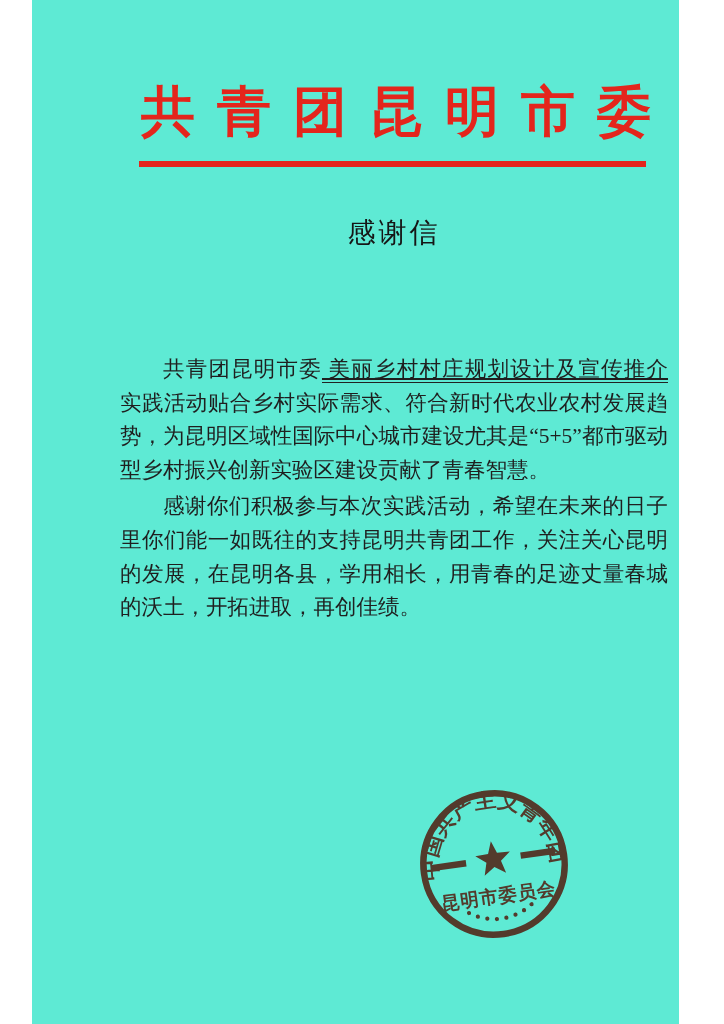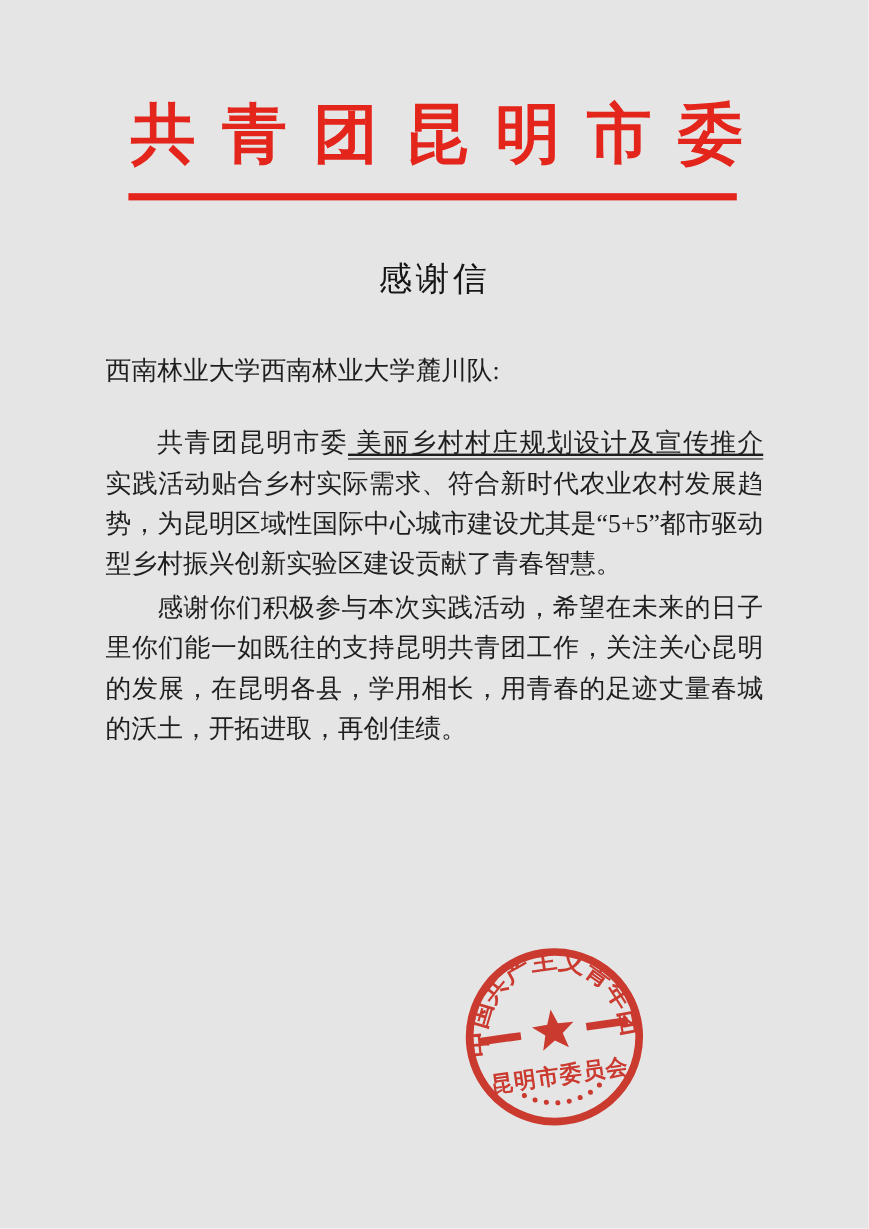--- a/index.html
+++ b/index.html
@@ -1,23 +1,24 @@
 <!DOCTYPE html>
 <html style="--red: #e4251c; --seal-red: #de2518; --text: #1f1f1f;"><head>
 <meta charset="utf-8">
 <style>
   html, body { margin: 0; padding: 0; background: #ffffff; }
   .page {
     position: relative;
-    width: 724px;
+    width: 647px;
     height: 1024px;
-    background: #e5e5e5;
+    background: #5eead4;
     overflow: hidden;
     font-family: "Liberation Serif", "DejaVu Serif", serif;
     color: var(--text, #1f1f1f);
+    margin-left: 32px;
   }
   .letterhead {
     position: absolute;
     top: 80px;
     left: 109px;
     width: 520px;
     font-size: 54px;
     line-height: 64px;
     font-weight: 700;
     color: var(--red, #e4251c);
@@ -107,21 +108,20 @@
 <body>
 
 <div class="page">
 
   <div class="letterhead">共青团昆明市委</div>
 
   <div class="red-rule"></div>
 
   <div class="doc-title">感谢信</div>
 
-  <div class="salutation">西南林业大学西南林业大学麓川队:</div>
 
   <div class="body-text">
     <p><span>共青团昆明市委</span><span class="underlined"> 美丽乡村村庄规划设计及宣传推介 </span><span>实践活动贴合乡村实际需求、符合新时代农业农村发展趋势，为昆明区域性国际中心城市建设尤其是“5+5”都市驱动型乡村振兴创新实验区建设贡献了青春智慧。</span></p>
     <p>感谢你们积极参与本次实践活动，希望在未来的日子里你们能一如既往的支持昆明共青团工作，关注关心昆明的发展，在昆明各县，学用相长，用青春的足迹丈量春城的沃土，开拓进取，再创佳绩。</p>
   </div>
 
 
   <div class="seal">
     <svg viewBox="0 0 170 170" width="156" height="156">
       <circle cx="85" cy="85" r="77" fill="none" stroke="var(--seal-red, #de2518)" stroke-width="7"></circle>

